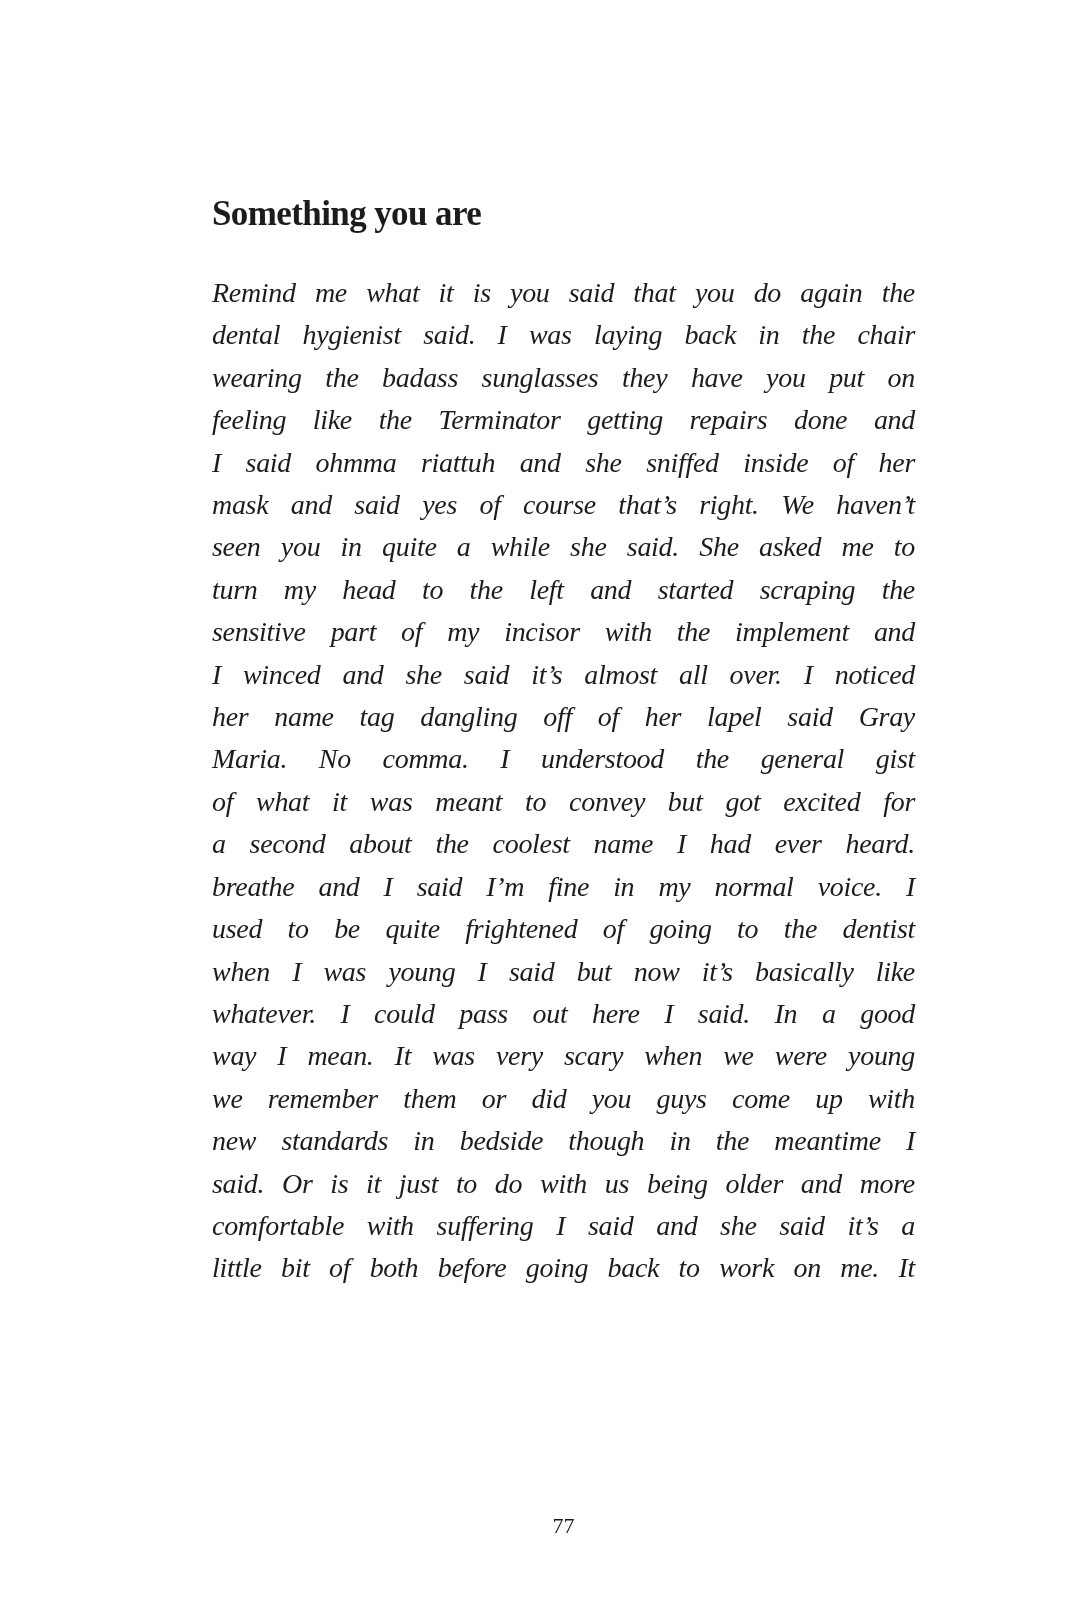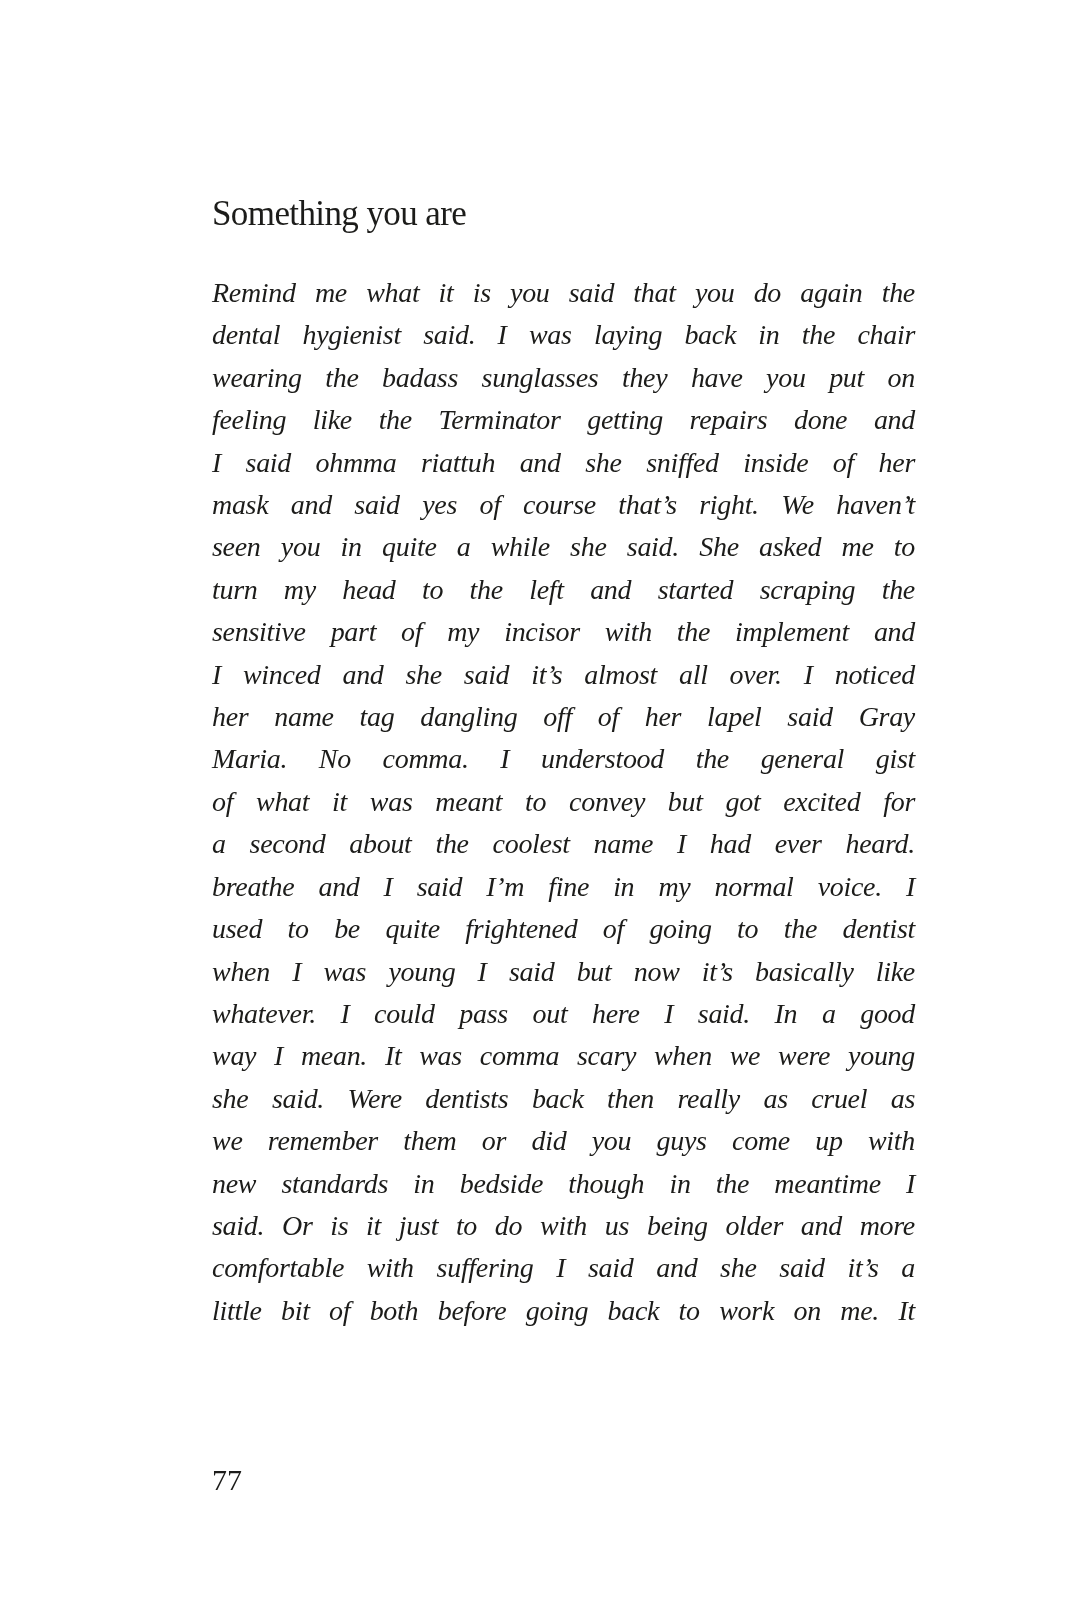--- a/index.html
+++ b/index.html
@@ -16,43 +16,44 @@
     color: #1c1c1a;
     overflow: hidden;
   }
   .title {
     position: absolute;
     left: 212px;
     top: 194px;
     margin: 0;
     font-size: 35px;
     line-height: 40px;
-    font-weight: normal;
+    font-weight: bold;
     letter-spacing: -0.6px;
   }
   .bodytext {
     position: absolute;
     left: 212px;
     top: 272px;
     width: 703px;
     font-size: 28px;
     line-height: 42.4px;
     letter-spacing: -0.3px;
   }
   .line {
     text-align: justify;
     text-align-last: justify;
     font-style: italic;
   }
   .pageno {
     position: absolute;
     left: 212px;
-    top: 1462px;
+    top: 1508px;
     width: 703px;
-    font-size: 30px;
+    text-align: center;
+    font-size: 22px;
     line-height: 36px;
   }
 </style>
 </head>
 <body>
 
 <div class="page">
   <h1 class="title">Something you are</h1>
 
   <div class="bodytext">
@@ -67,22 +68,21 @@
     <div class="line">sensitive part of my incisor with the implement and</div>
     <div class="line">I winced and she said it’s almost all over. I noticed</div>
     <div class="line">her name tag dangling off of her lapel said Gray</div>
     <div class="line">Maria. No comma. I understood the general gist</div>
     <div class="line">of what it was meant to convey but got excited for</div>
     <div class="line">a second about the coolest name I had ever heard.</div>
     <div class="line">breathe and I said I’m fine in my normal voice. I</div>
     <div class="line">used to be quite frightened of going to the dentist</div>
     <div class="line">when I was young I said but now it’s basically like</div>
     <div class="line">whatever. I could pass out here I said. In a good</div>
-    <div class="line">way I mean. It was comma scary when we were young</div>
-    <div class="line">she said. Were dentists back then really as cruel as</div>
+    <div class="line">way I mean. It was very scary when we were young</div>
     <div class="line">we remember them or did you guys come up with</div>
     <div class="line">new standards in bedside though in the meantime I</div>
     <div class="line">said. Or is it just to do with us being older and more</div>
     <div class="line">comfortable with suffering I said and she said it’s a</div>
     <div class="line">little bit of both before going back to work on me. It</div>
   </div>
 
   <div class="pageno">77</div>
 </div>
 

